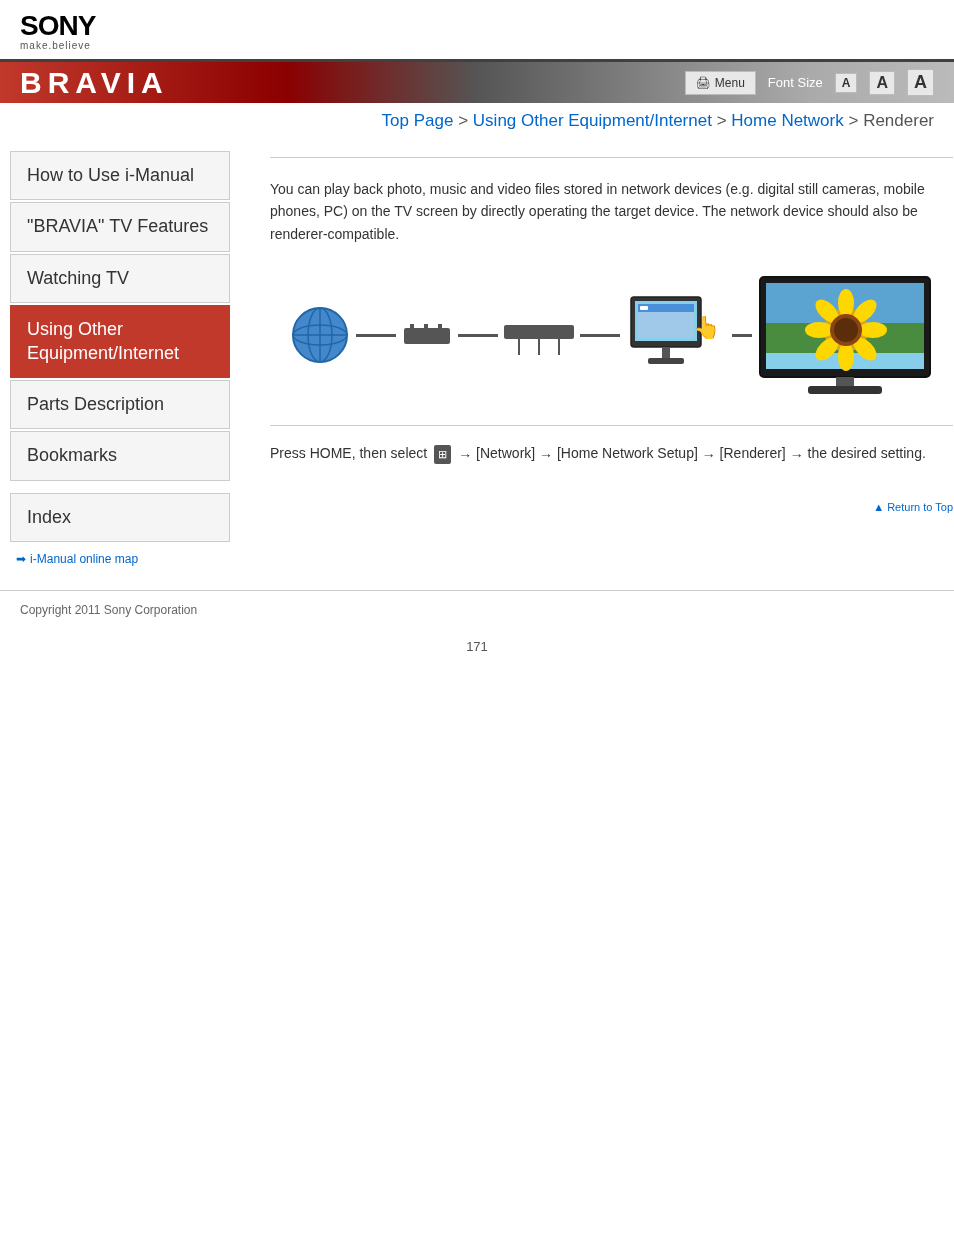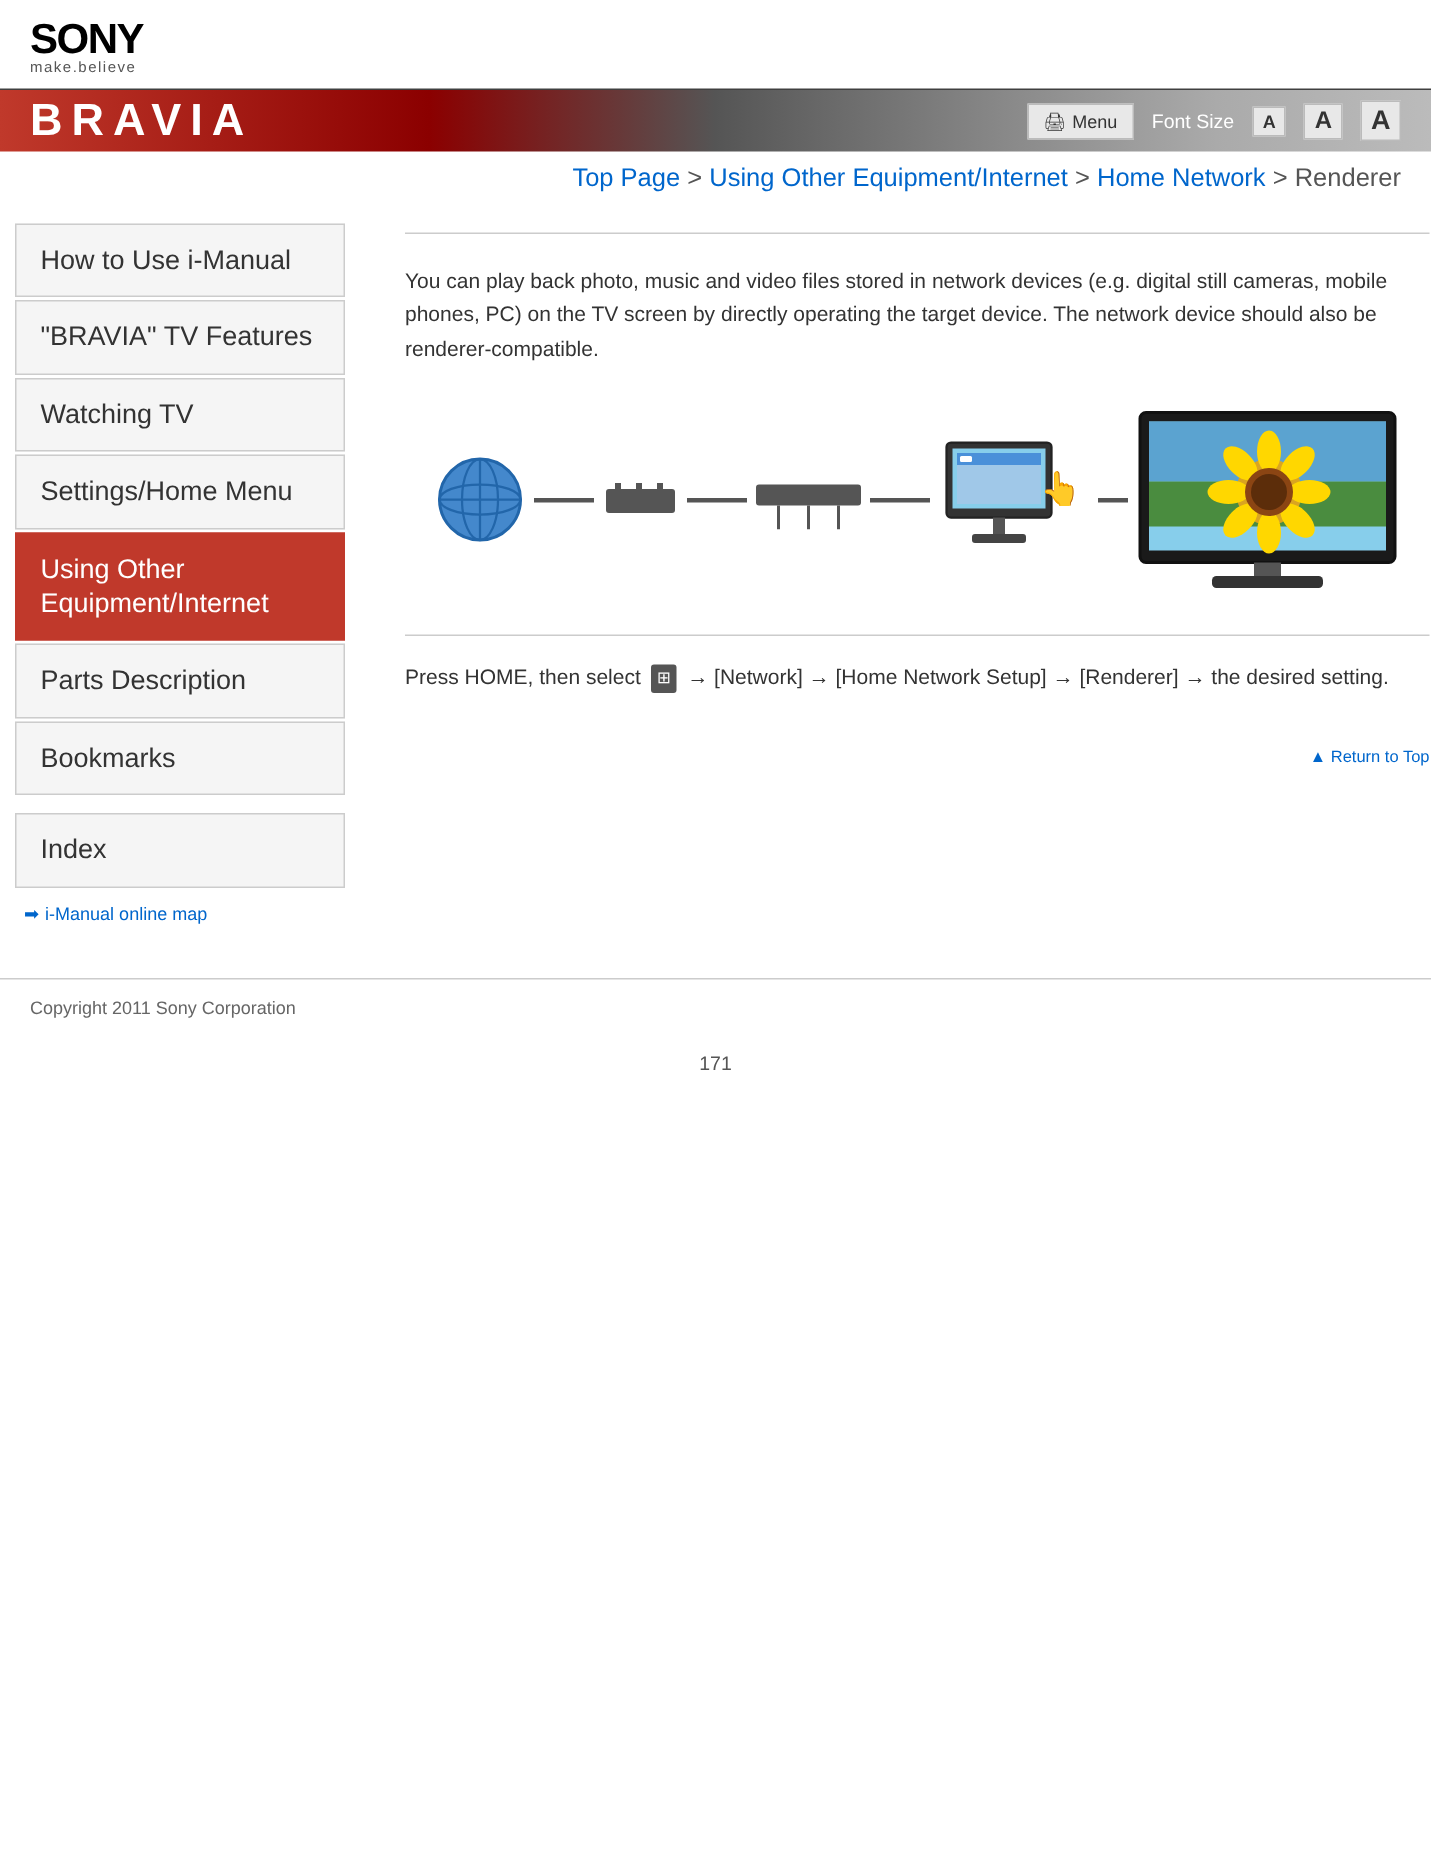--- a/index.html
+++ b/index.html
@@ -1,19 +1,19 @@
 <!DOCTYPE html>
 <html><head>
   <meta charset="utf-8">
   <style>
     * { margin: 0; padding: 0; box-sizing: border-box; }
     body { font-family: Arial, sans-serif; font-size: 14px; color: #333; background: #fff; width: 954px; min-height: 1235px; }
 
     
-    .header { padding: 12px 20px 8px 20px; border-bottom: 1px solid #404040; }
+    .header { padding: 12px 20px 8px 20px; border-bottom: 3px solid #404040; }
     .sony-logo { font-size: 28px; font-weight: 900; font-family: 'Arial Black', Arial, sans-serif; letter-spacing: -1px; color: #000; line-height: 1; }
     .sony-tagline { font-size: 10px; color: #555; letter-spacing: 1px; }
 
     
     .bravia-banner {
       background: linear-gradient(to right, #c0392b 0%, #8b0000 30%, #555 50%, #888 70%, #aaa 85%, #bbb 100%);
       height: 41px;
       display: flex;
       align-items: center;
       justify-content: space-between;
@@ -173,21 +173,21 @@
       color: #0066cc;
       text-decoration: none;
     }
 
     
     .footer {
       border-top: 1px solid #ccc;
       padding: 12px 20px;
       font-size: 12px;
       color: #666;
-      margin-top: 16px;
+      margin-top: 4px;
     }
 
     
     .page-number {
       text-align: center;
       font-size: 13px;
       color: #555;
       padding: 10px 0;
     }
 
@@ -232,21 +232,20 @@
   <span> &gt; </span>
   <span>Renderer</span>
 </div>
 
 <div class="main-layout">
 
   <div class="sidebar">
     <div class="nav-item">How to Use i-Manual</div>
     <div class="nav-item">"BRAVIA" TV Features</div>
     <div class="nav-item">Watching TV</div>
-    <div class="nav-item">Settings/Home Menu</div>
     <div class="nav-item active">Using Other Equipment/Internet</div>
     <div class="nav-item">Parts Description</div>
     <div class="nav-item">Bookmarks</div>
     <div class="nav-item index-item">Index</div>
     <a href="#" class="online-map-link">
       <span>➡</span>
       <span>i-Manual online map</span>
     </a>
   </div>
 

